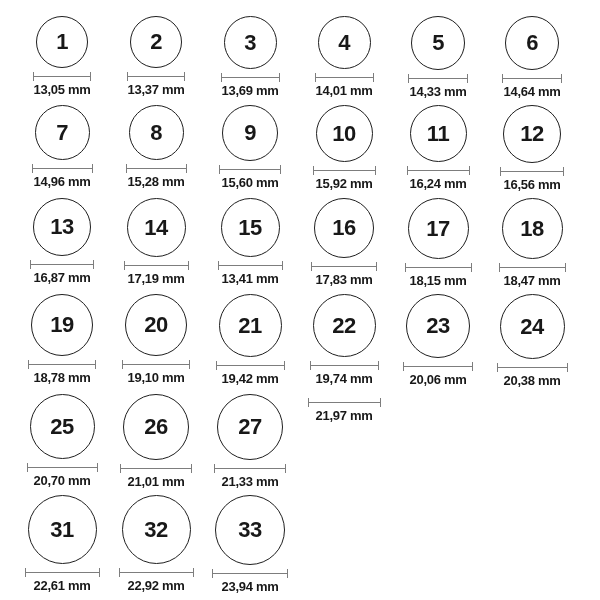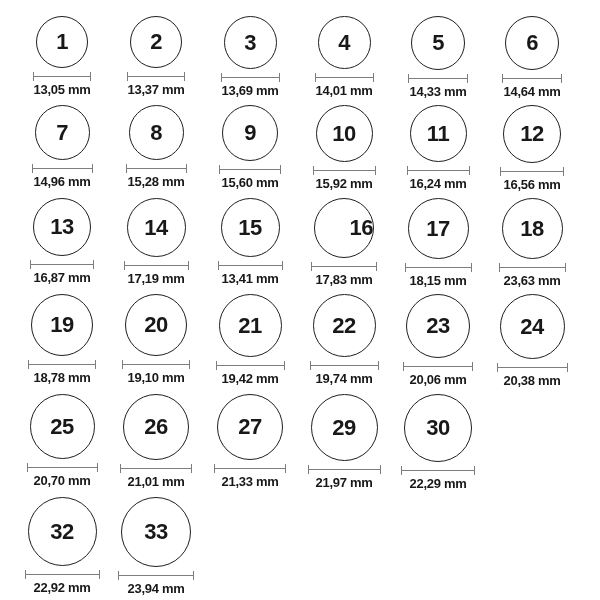--- a/index.html
+++ b/index.html
@@ -178,39 +178,39 @@
     <div class="label">17,19 mm</div>
   </div>
       <div class="cell">
     <div class="circle" style="width: 59px; height: 59px;">
       <span class="num">15</span>
     </div>
     <div class="dim" style="width: 65px;"></div>
     <div class="label">13,41 mm</div>
   </div>
       <div class="cell">
-    <div class="circle" style="width: 60px; height: 60px; justify-content: flex-end;">
+    <div class="circle" style="width: 60px; height: 60px;">
       <span class="num">16</span>
     </div>
     <div class="dim" style="width: 66px;"></div>
     <div class="label">17,83 mm</div>
   </div>
       <div class="cell">
     <div class="circle" style="width: 61px; height: 61px;">
       <span class="num">17</span>
     </div>
     <div class="dim" style="width: 67px;"></div>
     <div class="label">18,15 mm</div>
   </div>
       <div class="cell">
     <div class="circle" style="width: 61px; height: 61px;">
       <span class="num">18</span>
     </div>
     <div class="dim" style="width: 67px;"></div>
-    <div class="label">23,63 mm</div>
+    <div class="label">18,47 mm</div>
   </div>
     </div>
     <div class="row">
       <div class="cell">
     <div class="circle" style="width: 62px; height: 62px; text-align: center;">
       <span class="num">19</span>
     </div>
     <div class="dim" style="width: 68px;"></div>
     <div class="label">18,78 mm</div>
   </div>
@@ -266,35 +266,32 @@
     <div class="label">21,01 mm</div>
   </div>
       <div class="cell">
     <div class="circle" style="width: 66px; height: 66px;">
       <span class="num">27</span>
     </div>
     <div class="dim" style="width: 72px;"></div>
     <div class="label">21,33 mm</div>
   </div>
       <div class="cell">
-    <div class="circle" style="width: 67px; height: 67px;">
-      <span class="num">29</span>
-    </div>
     <div class="dim" style="width: 73px;"></div>
     <div class="label">21,97 mm</div>
   </div>
-      <div class="cell">
-    <div class="circle" style="width: 68px; height: 68px;">
-      <span class="num">30</span>
-    </div>
-    <div class="dim" style="width: 74px;"></div>
-    <div class="label">22,29 mm</div>
-  </div>
-    </div>
-    <div class="row">
+    </div>
+    <div class="row">
+      <div class="cell">
+    <div class="circle" style="width: 69px; height: 69px;">
+      <span class="num">31</span>
+    </div>
+    <div class="dim" style="width: 75px;"></div>
+    <div class="label">22,61 mm</div>
+  </div>
       <div class="cell">
     <div class="circle" style="width: 69px; height: 69px;">
       <span class="num">32</span>
     </div>
     <div class="dim" style="width: 75px;"></div>
     <div class="label">22,92 mm</div>
   </div>
       <div class="cell">
     <div class="circle" style="width: 70px; height: 70px;">
       <span class="num">33</span>

